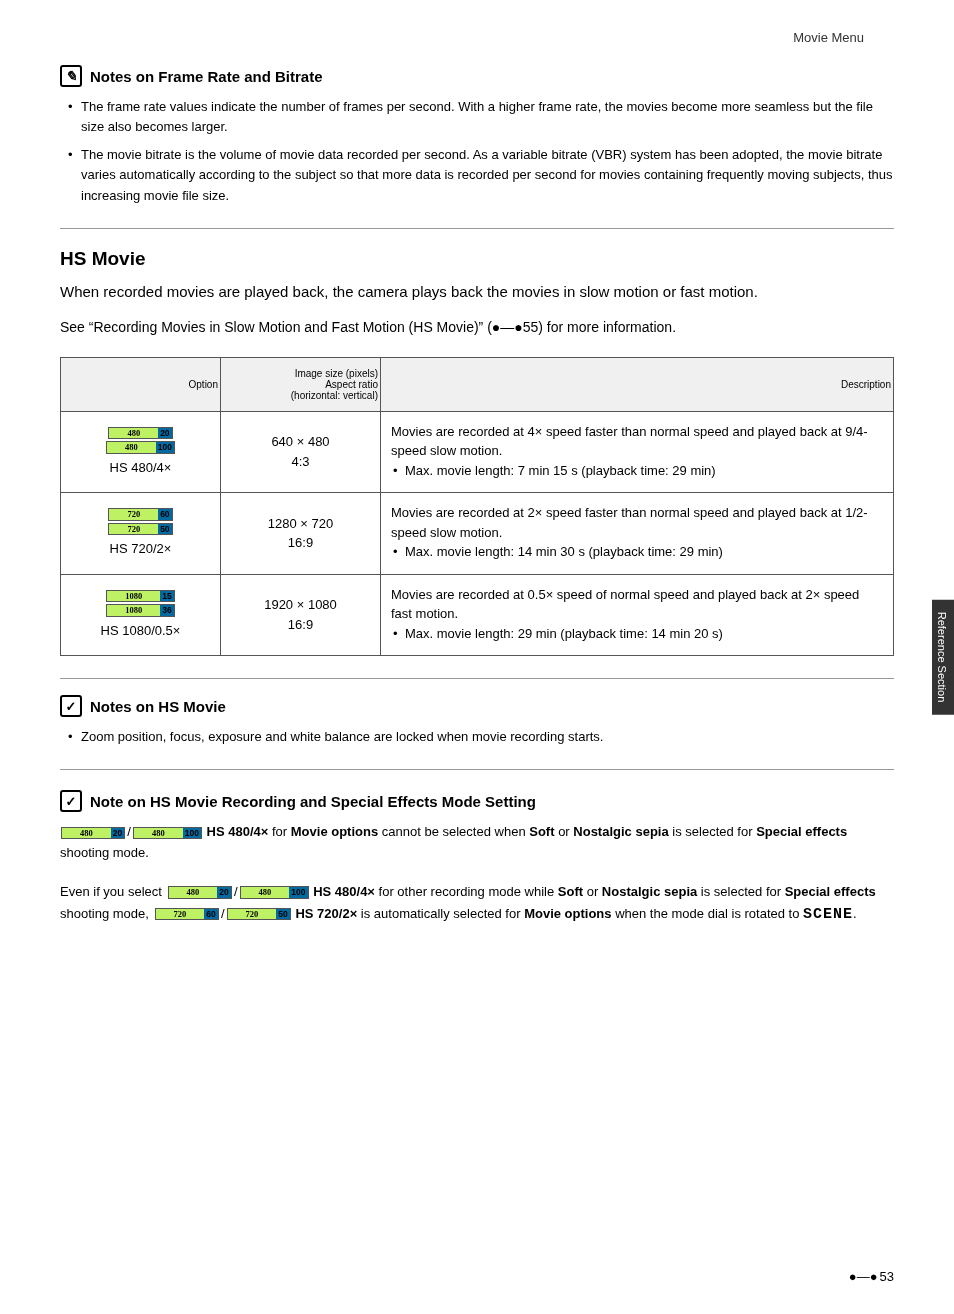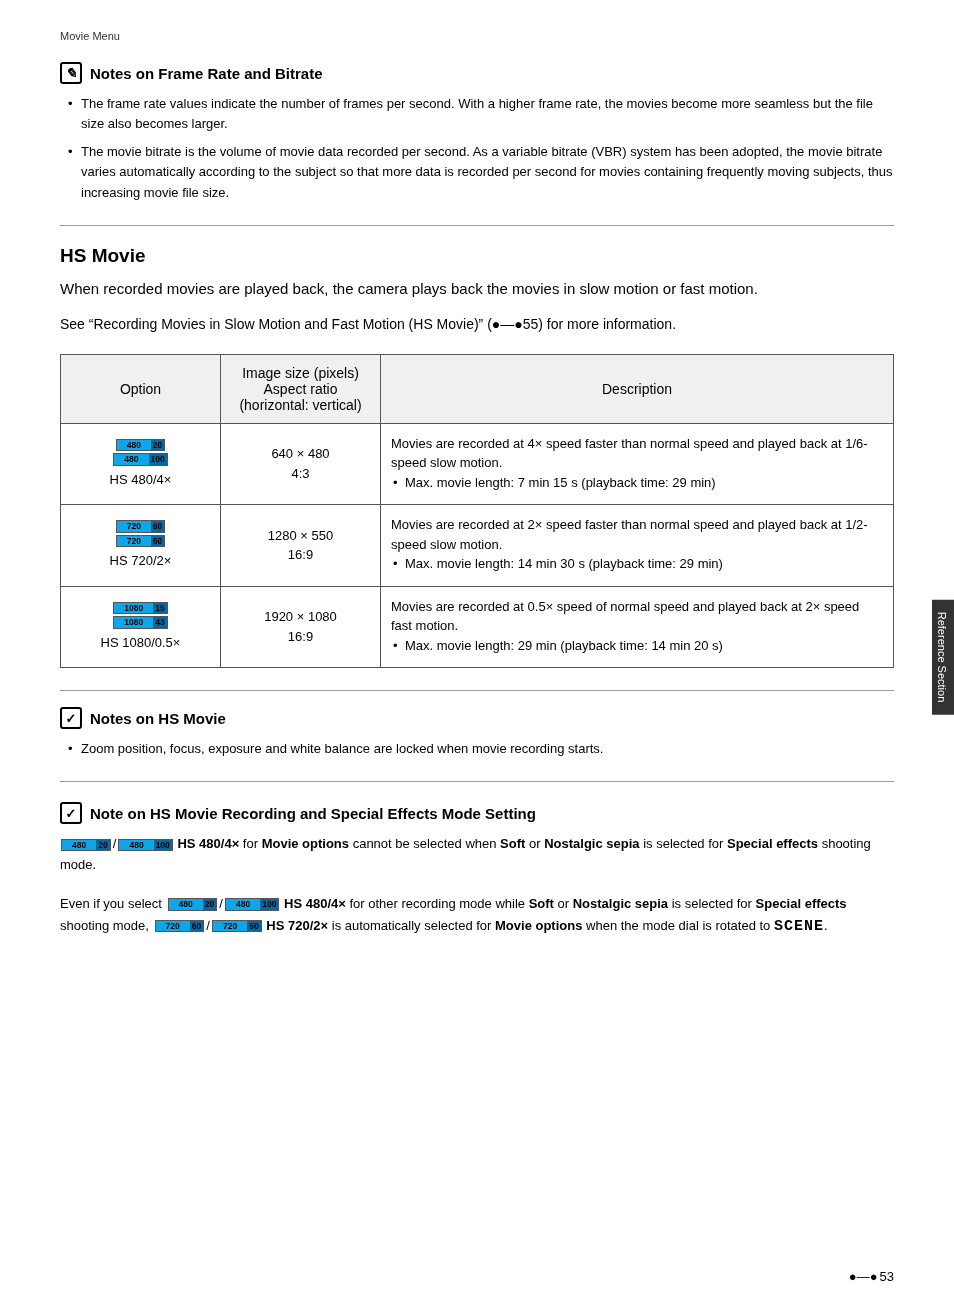--- a/index.html
+++ b/index.html
@@ -15,21 +15,22 @@
     }
 
     .page-container {
       width: 954px;
       min-height: 1314px;
       padding: 30px 60px 40px 60px;
       position: relative;
     }
 
     .page-header {
-      font-size: 11px;
+      text-align: right;
+      font-size: 13px;
       color: #333;
       margin-bottom: 20px;
       padding-right: 30px;
     }
 
     .section-notes {
       margin-bottom: 22px;
     }
 
     .notes-title-row {
@@ -114,25 +115,25 @@
     
     .hs-table {
       width: 100%;
       border-collapse: collapse;
       margin-bottom: 22px;
       font-size: 13px;
     }
 
     .hs-table th {
       border: 1px solid #555;
-      padding: 10px 8px;
-      text-align: center;
+      padding: 10px 2px;
+      text-align: right;
       font-weight: normal;
       background: #f0f0f0;
-      font-size: 14px;
+      font-size: 10px;
     }
 
     .hs-table td {
       border: 1px solid #555;
       padding: 10px 10px;
       vertical-align: middle;
       font-size: 13px;
       line-height: 1.5;
     }
 
@@ -217,22 +218,23 @@
       align-items: stretch;
       border: 1.5px solid #555;
       font-size: 8.5px;
       font-weight: bold;
       line-height: 1;
       margin: 0 1px;
       vertical-align: middle;
     }
 
     .inline-badge .res-part {
-      background: #0ea5e9;
-      padding: 1px 10px;
+      background: #bef264;
+      padding: 1px 18px;
+      font-family: Liberation Serif, serif;
     }
 
     .inline-badge .fps-part {
       padding: 1px 2px;
       background: #0369a1;
     }
 
     .note-bottom-section {
       margin-top: 20px;
     }
@@ -327,21 +329,21 @@
               </div>
             </div>
             <span>HS 480/4×</span>
           </div>
         </td>
         <td class="td-imgsize">
           <span>640 × 480</span><br>
           <span>4:3</span>
         </td>
         <td class="td-desc">
-          <span>Movies are recorded at 4× speed faster than normal speed and played back at 1/6-speed slow motion.</span>
+          <span>Movies are recorded at 4× speed faster than normal speed and played back at 9/4-speed slow motion.</span>
           <ul class="desc-bullet">
             <li>Max. movie length: 7 min 15 s (playback time: 29 min)</li>
           </ul>
         </td>
       </tr>
 
       <tr>
         <td class="td-option">
           <div class="option-cell-inner">
             <div class="option-icons">
@@ -355,21 +357,21 @@
                 <span class="inline-badge">
                   <span class="res-part">720</span>
                     <span class="fps-part">50</span>
                 </span>
               </div>
             </div>
             <span>HS 720/2×</span>
           </div>
         </td>
         <td class="td-imgsize">
-          <span>1280 × 550</span><br>
+          <span>1280 × 720</span><br>
           <span>16:9</span>
         </td>
         <td class="td-desc">
           <span>Movies are recorded at 2× speed faster than normal speed and played back at 1/2-speed slow motion.</span>
           <ul class="desc-bullet">
             <li>Max. movie length: 14 min 30 s (playback time: 29 min)</li>
           </ul>
         </td>
       </tr>
 
@@ -379,21 +381,21 @@
             <div class="option-icons">
               <div class="badge-row">
                 <span class="inline-badge">
                   <span class="res-part">1080</span>
                     <span class="fps-part">15</span>
                 </span>
               </div>
               <div class="badge-row">
                 <span class="inline-badge">
                   <span class="res-part">1080</span>
-                    <span class="fps-part">43</span>
+                    <span class="fps-part">36</span>
                 </span>
               </div>
             </div>
             <span>HS 1080/0.5×</span>
           </div>
         </td>
         <td class="td-imgsize">
           <span>1920 × 1080</span><br>
           <span>16:9</span>
         </td>

